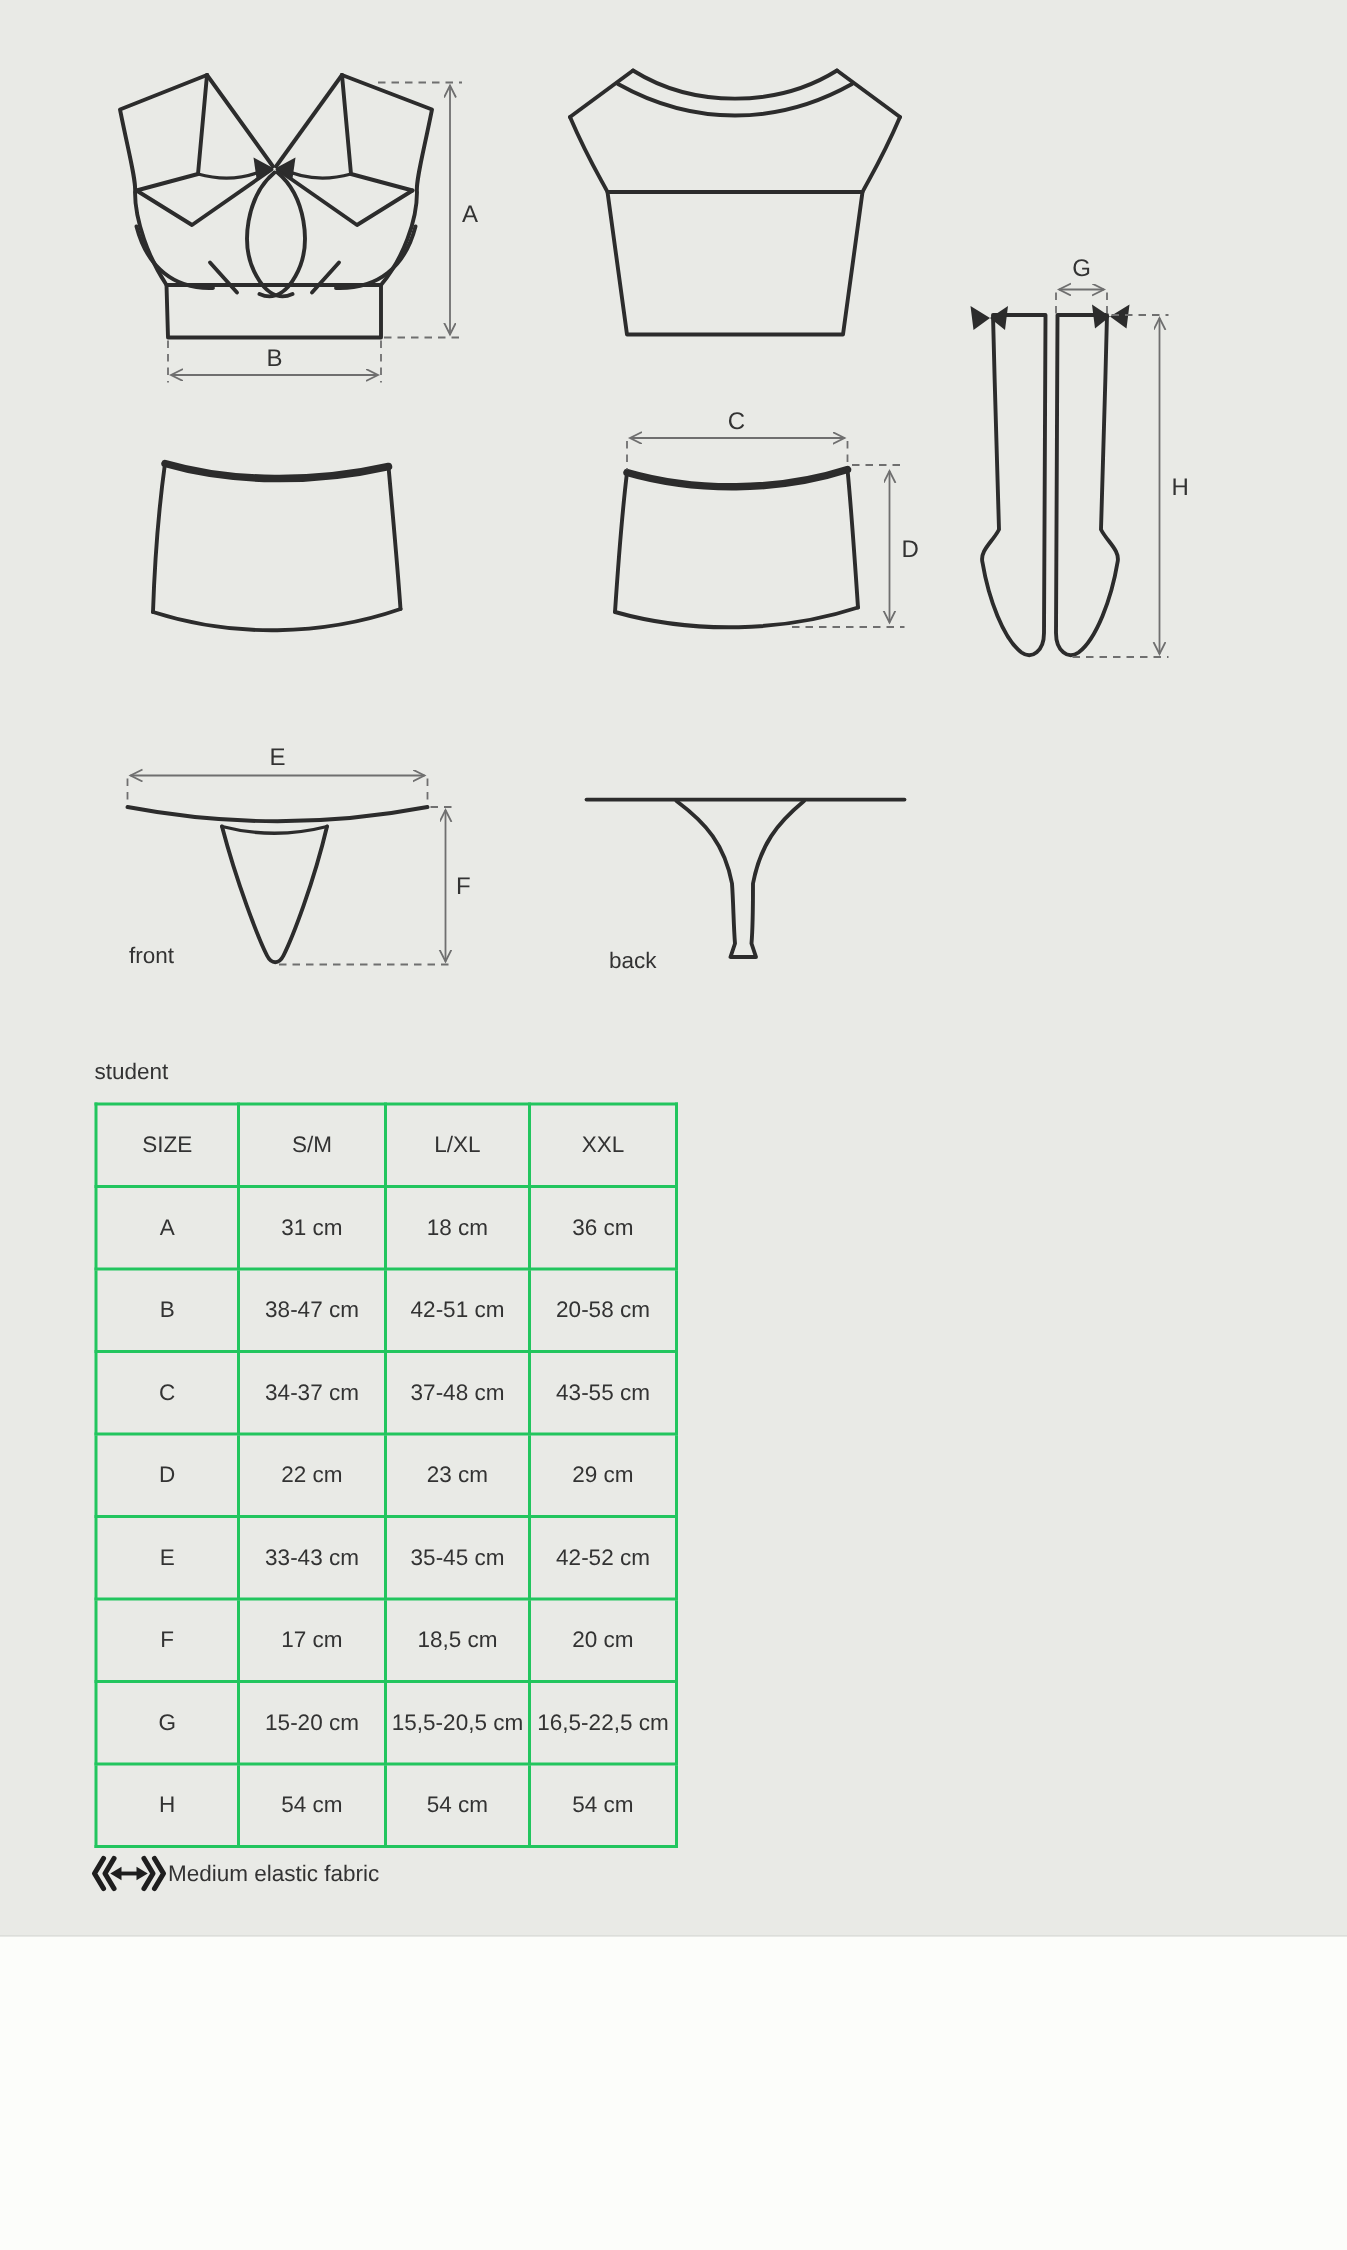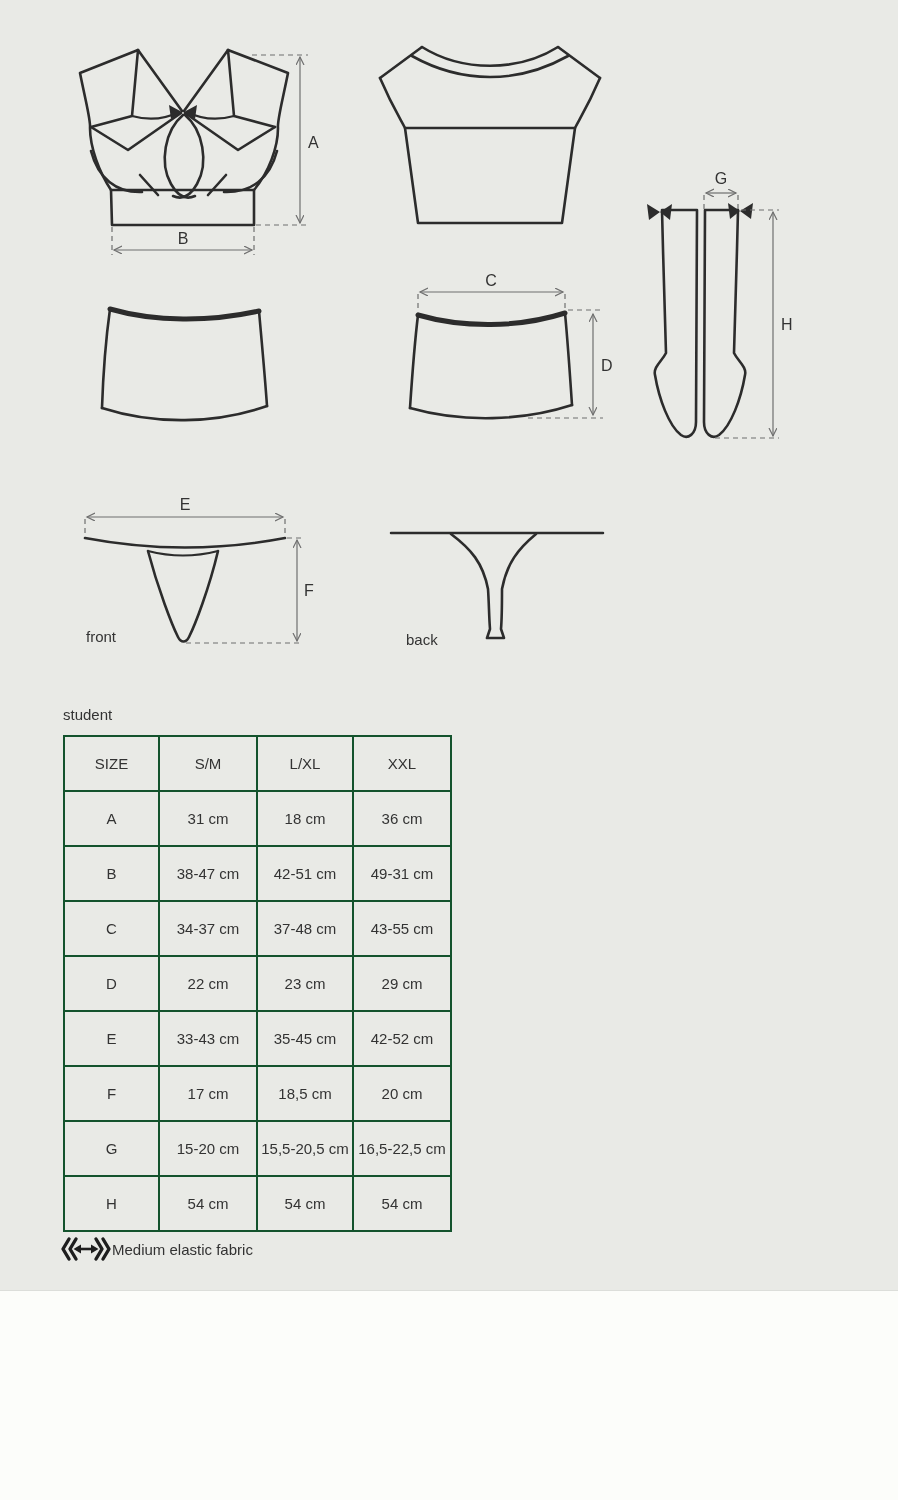--- a/index.html
+++ b/index.html
@@ -24,21 +24,21 @@
   .dim{stroke:#6f6f6f;stroke-width:1.2;fill:none;}
   .dash{stroke:#6f6f6f;stroke-width:1.2;fill:none;stroke-dasharray:5 4;}
   .product-name{
     position:absolute;left:63px;top:706px;font-size:15px;color:#333;
   }
   .size-table{
     position:absolute;left:63px;top:735px;width:387px;
     border-collapse:collapse;table-layout:fixed;background:transparent;
   }
   .size-table th,.size-table td{
-    border:2px solid #14532d;text-align:center;vertical-align:middle;
+    border:2px solid #22c55e;text-align:center;vertical-align:middle;
     font-size:15px;font-weight:400;color:#333;height:53px;
     white-space:nowrap;padding:0 1px;overflow:hidden;
   }
   .fabric-row{
     position:absolute;left:60px;top:1236px;display:flex;align-items:center;
   }
   .fabric-note{font-size:15px;color:#333;}
 </style>
 </head>
 <body>
@@ -202,21 +202,21 @@
     <tr>
       <td>A</td>
       <td>31 cm</td>
       <td>18 cm</td>
       <td>36 cm</td>
     </tr>
     <tr>
       <td>B</td>
       <td>38-47 cm</td>
       <td>42-51 cm</td>
-      <td>49-31 cm</td>
+      <td>20-58 cm</td>
     </tr>
     <tr>
       <td>C</td>
       <td>34-37 cm</td>
       <td>37-48 cm</td>
       <td>43-55 cm</td>
     </tr>
     <tr>
       <td>D</td>
       <td>22 cm</td>

